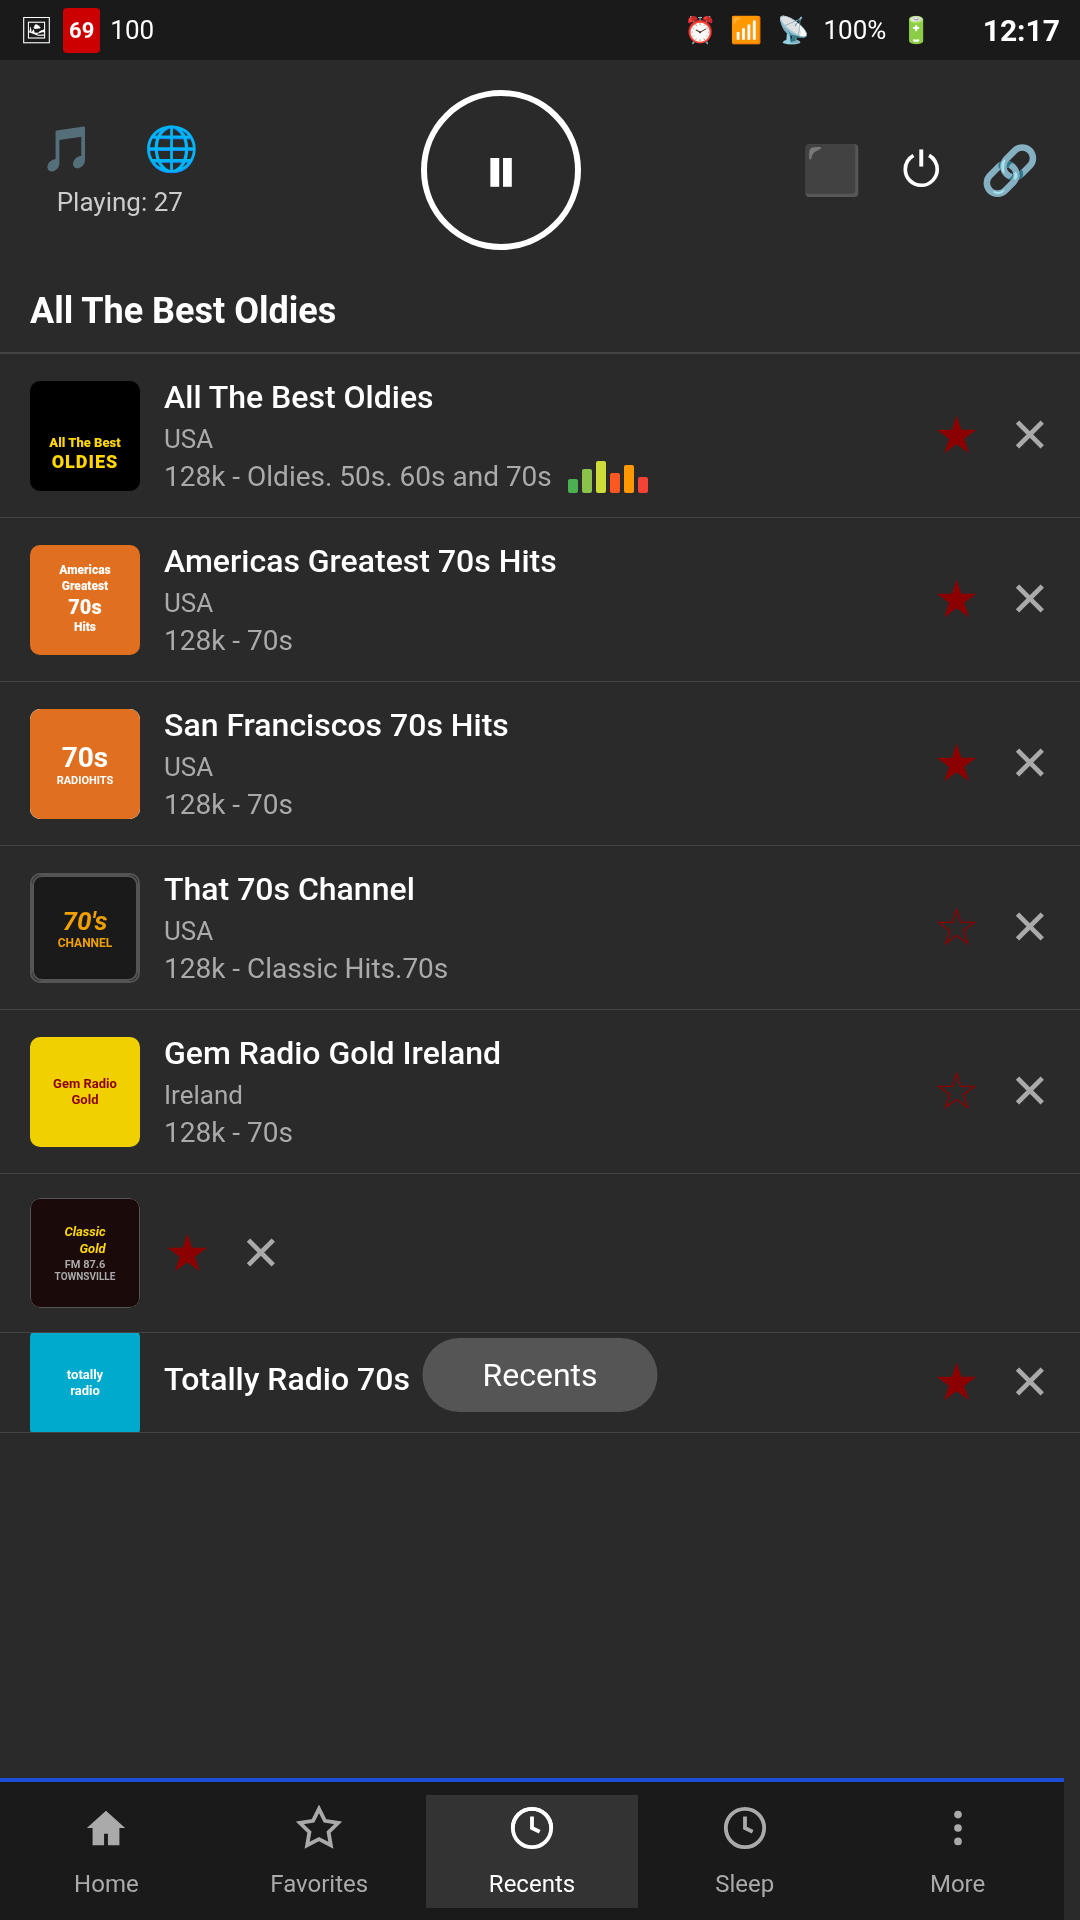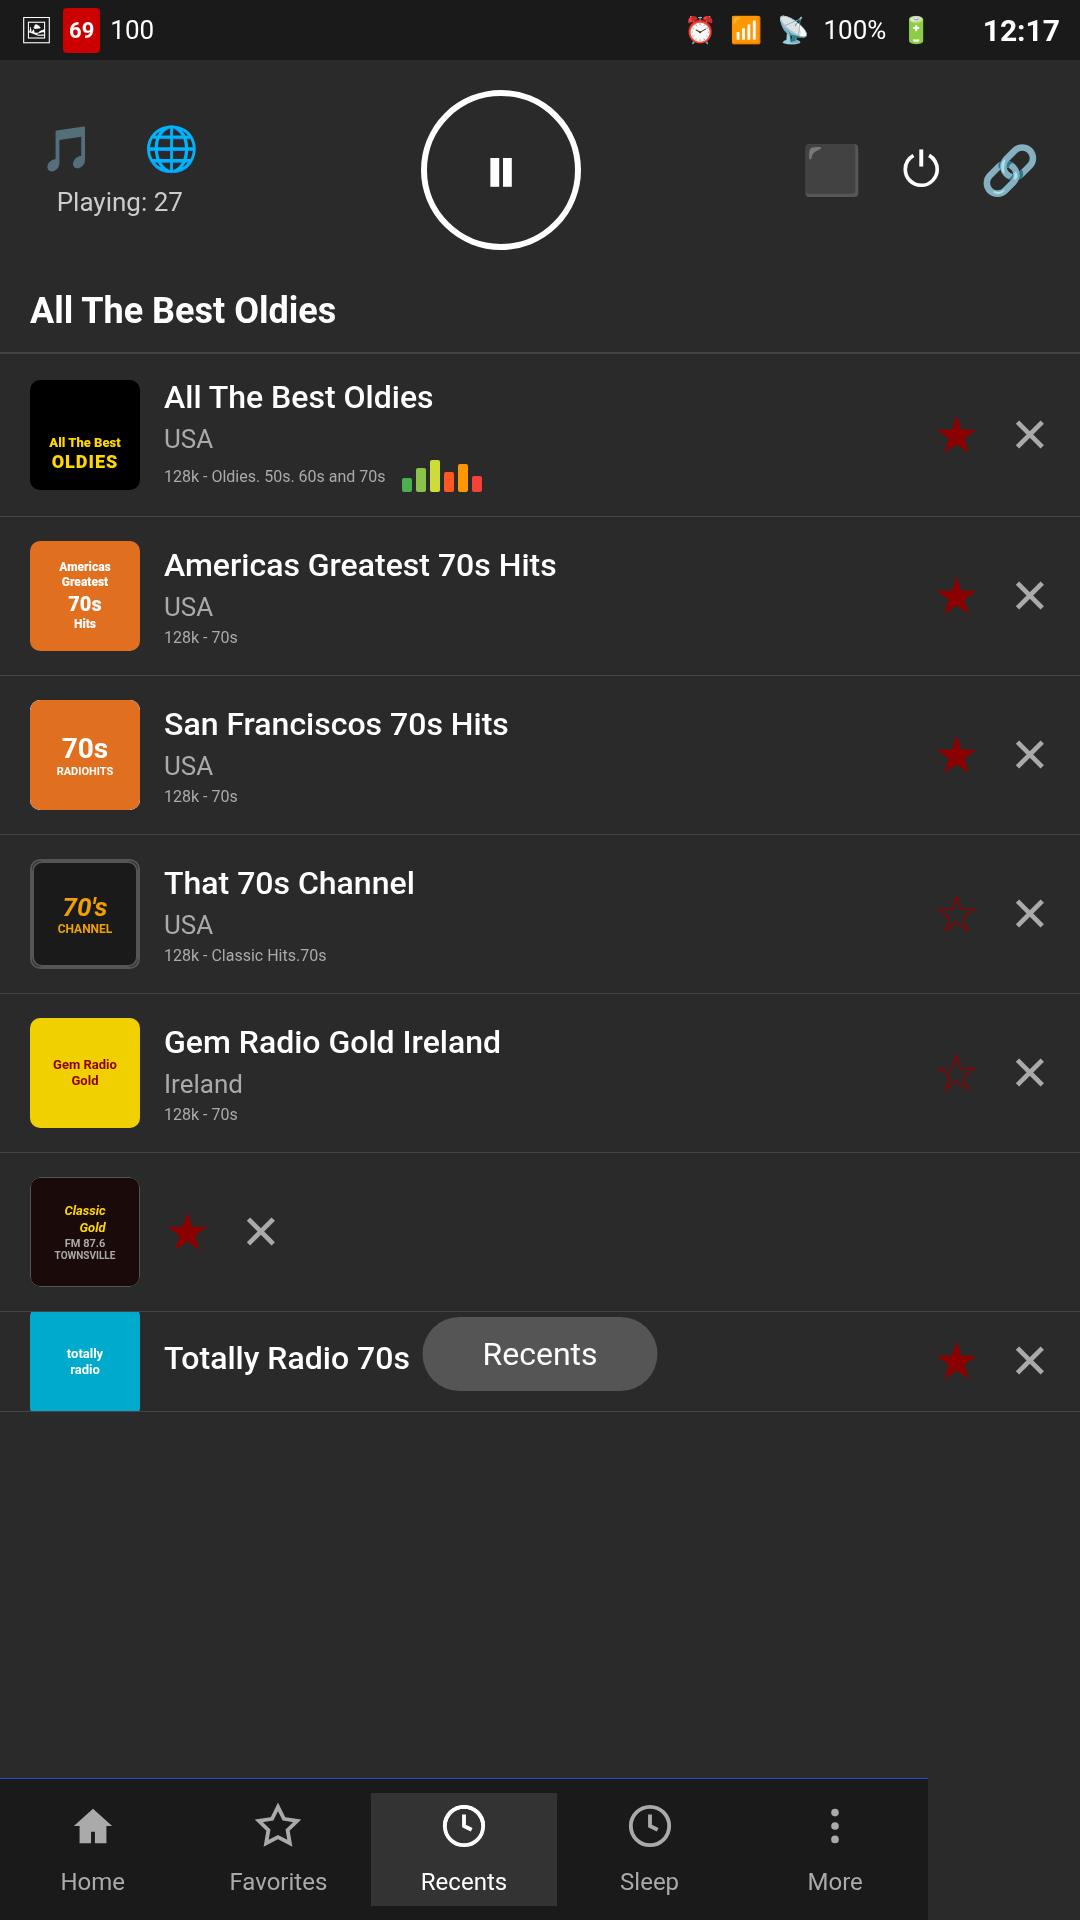--- a/index.html
+++ b/index.html
@@ -144,21 +144,21 @@
       color: #fff;
       font-weight: 500;
       margin-bottom: 8px;
     }
     .radio-country {
       font-size: 26px;
       color: #aaa;
       margin-bottom: 6px;
     }
     .radio-details {
-      font-size: 16px;
+      font-size: 28px;
       color: #aaa;
       display: flex;
       align-items: center;
       gap: 16px;
     }
     .equalizer {
       display: flex;
       align-items: flex-end;
       gap: 4px;
       height: 32px;
@@ -197,26 +197,26 @@
       border-radius: 50px;
       font-size: 32px;
       z-index: 100;
       white-space: nowrap;
     }
 
     
     .bottom-nav {
       position: fixed;
       bottom: 0;
-      width: 928px;
+      width: 1064px;
       height: 142px;
       background: #1a1a1a;
       display: flex;
       align-items: center;
-      border-top: 1px solid #1d4ed8;
+      border-top: 4px solid #1d4ed8;
     }
     .nav-item {
       flex: 1;
       display: flex;
       flex-direction: column;
       align-items: center;
       justify-content: center;
       gap: 8px;
       cursor: pointer;
       padding: 10px 0;

